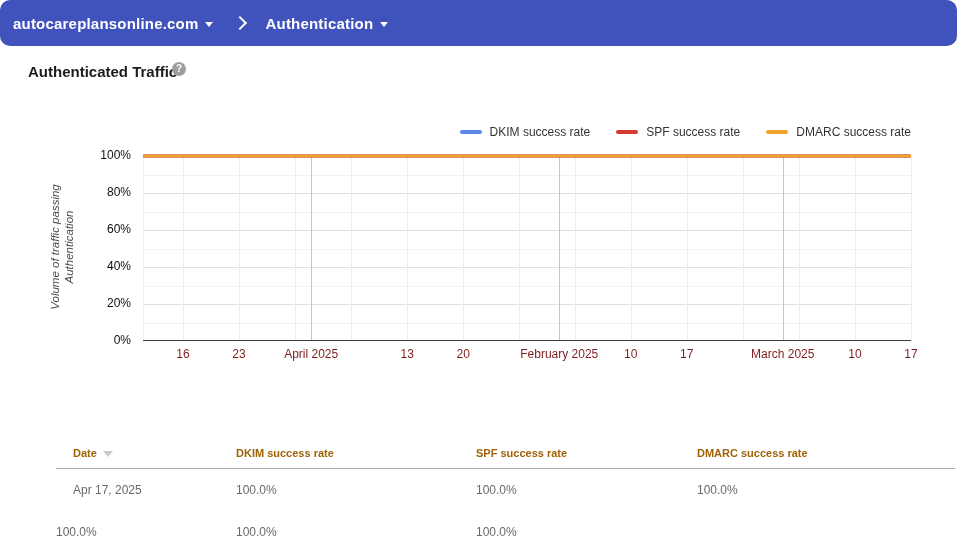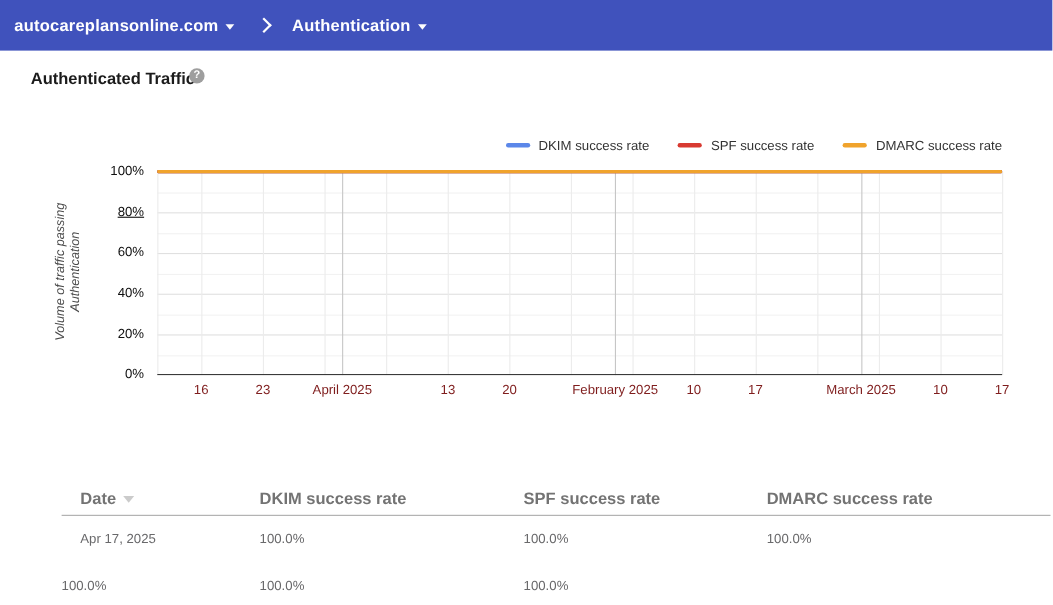--- a/index.html
+++ b/index.html
@@ -1,21 +1,21 @@
 <!DOCTYPE html>
 <html><head>
 <meta charset="utf-8">
 <style>
   html,body{margin:0;padding:0;background:#fff;}
   .page{position:relative;width:957px;height:550px;background:#ffffff;overflow:hidden;
         font-family:"Liberation Sans",sans-serif;}
 
   
   .topbar{position:absolute;left:0;top:0;width:100%;height:46px;background:#4052bc;
-          display:flex;align-items:center;padding-left:13px;box-sizing:border-box;color:#fff;}
+          display:flex;align-items:center;padding-left:13px;box-sizing:border-box;color:#fff;border-radius:10px;}
   .menu{display:flex;align-items:center;gap:7px;cursor:pointer;}
   .menu-label{font-size:15px;font-weight:700;letter-spacing:.2px;color:#ffffff;}
   .caret{width:0;height:0;border-left:4px solid transparent;border-right:4px solid transparent;
          border-top:5px solid #fdfdfd;margin-top:2px;}
   .crumb-sep{width:8px;height:8px;border-top:2.5px solid #fff;border-right:2.5px solid #fff;
              transform:rotate(45deg);margin:0 20px 0 22px;}
 
   
   .page-title{position:absolute;left:28px;top:63px;font-size:15px;font-weight:700;color:#1b1b1b;}
   .help-icon{position:absolute;left:172px;top:62px;width:14px;height:14px;border-radius:50%;
@@ -44,21 +44,21 @@
   .xlab{position:absolute;transform:translateX(-50%);font-size:12px;color:#7f1d1d;white-space:nowrap;}
 
   .ytitle{position:absolute;left:62px;top:248px;width:190px;margin-left:-95px;margin-top:-15px;
           transform:rotate(-90deg);transform-origin:center center;
           text-align:center;font-size:11.5px;font-style:italic;color:#4a4a4a;line-height:14px;}
 
   
   .table{position:absolute;left:56px;top:438px;right:2px;}
   .trow{display:grid;grid-template-columns:180px 240px 221px auto;align-items:center;}
   .thead{height:30px;border-bottom:1px solid #ababab;}
-  .th{font-size:15px;font-weight:700;color:#737373;}
+  .th{font-size:11px;font-weight:700;color:#a16207;}
   .cell-first{padding-left:17px;display:flex;align-items:center;gap:6px;}
   .sort-icon{width:0;height:0;border-left:5px solid transparent;border-right:5px solid transparent;
              border-top:6px solid #cbcbcb;margin-top:1px;}
   .tbody .trow{height:42px;}
   .td{font-size:12px;color:#69696b;}
 </style>
 </head>
 <body>
 
 <div class="page">
@@ -94,21 +94,21 @@
     </div>
   <div class="ytitle">
     <div>Volume of traffic passing</div>
     <div>Authentication</div>
   </div>
   <div class="ylabels" id="ylabels">
       <div class="ylab" style="top: calc(100% - 8px);">0%</div>
       <div class="ylab" style="top: calc(80% - 8px);">20%</div>
       <div class="ylab" style="top: calc(60% - 8px);">40%</div>
       <div class="ylab" style="top: calc(40% - 8px);">60%</div>
-      <div class="ylab" style="top: calc(20% - 8px); text-decoration: underline;">80%</div>
+      <div class="ylab" style="top: calc(20% - 8px);">80%</div>
       <div class="ylab" style="top: calc(0% - 8px);">100%</div>
     </div>
   <div class="plot" id="plot">
     <div class="axis-x"></div>
   <div class="hgrid minor" style="top: 90%;"></div>
       <div class="hgrid major" style="top: 80%;"></div>
       <div class="hgrid minor" style="top: 70%;"></div>
       <div class="hgrid major" style="top: 60%;"></div>
       <div class="hgrid minor" style="top: 50%;"></div>
       <div class="hgrid major" style="top: 40%;"></div>

